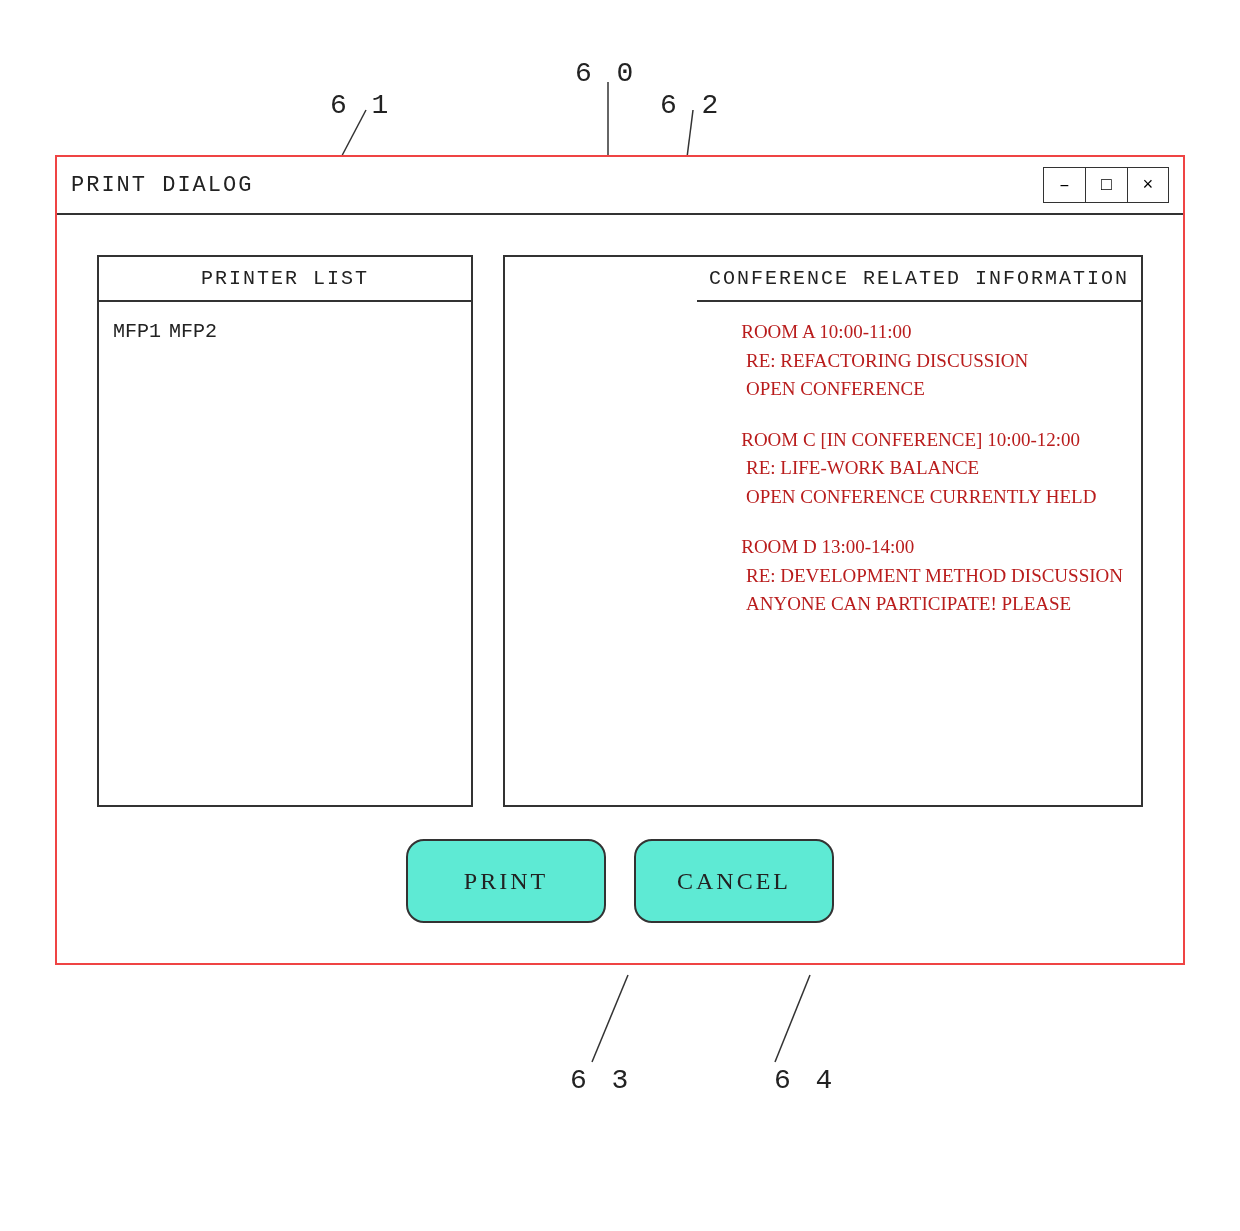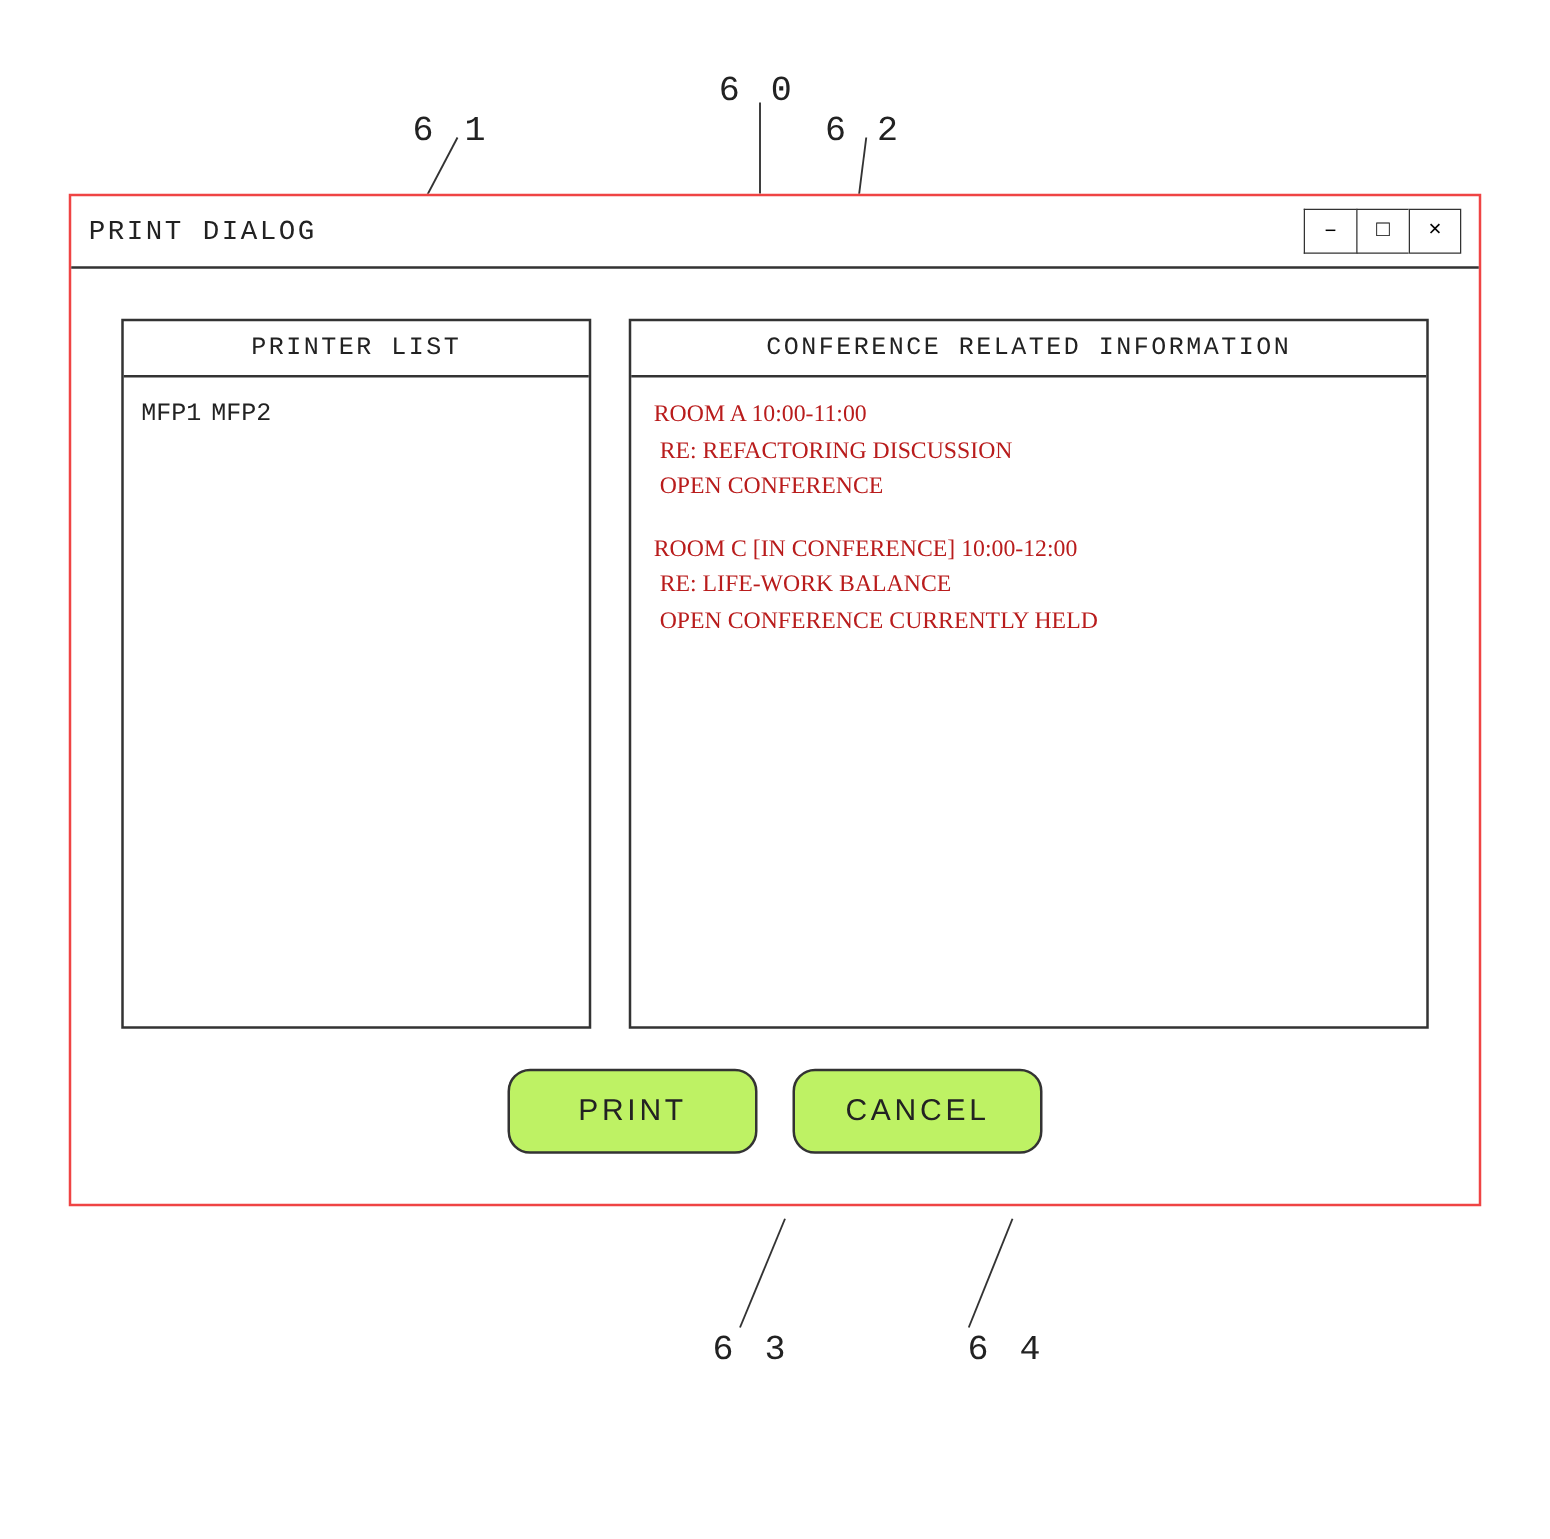--- a/index.html
+++ b/index.html
@@ -144,20 +144,21 @@
       padding: 2px 0;
       cursor: pointer;
     }
 
     
     .conference-panel {
       flex: 1;
       border: 2px solid #333;
       display: flex;
       flex-direction: column;
+      align-items: flex-end;
     }
 
     .conference-entries {
       padding: 16px 18px;
       display: flex;
       flex-direction: column;
       gap: 0;
       overflow-y: auto;
     }
 
@@ -178,25 +179,25 @@
       flex-direction: row;
       justify-content: center;
       align-items: center;
       gap: 28px;
       padding-top: 32px;
       padding-bottom: 10px;
     }
 
     .dialog-btn {
       width: 200px;
-      height: 68px;
+      height: 84px;
       border: 2.5px solid #333;
       border-radius: 18px;
-      background: #bef264;
-      font-family: Liberation Sans, sans-serif;
+      background: #5eead4;
+      font-family: Liberation Serif, serif;
       font-size: 24px;
       letter-spacing: 3px;
       color: #222;
       cursor: pointer;
       display: flex;
       align-items: center;
       justify-content: center;
     }
   </style>
 </head>
@@ -255,20 +256,25 @@
             <div class="conf-entry-line">&nbsp;RE: REFACTORING DISCUSSION</div>
             <div class="conf-entry-line">&nbsp;OPEN CONFERENCE</div>
           </div>
 
           <div class="conf-entry">
             <div class="conf-entry-line">ROOM C [IN CONFERENCE] 10:00-12:00</div>
             <div class="conf-entry-line">&nbsp;RE: LIFE-WORK BALANCE</div>
             <div class="conf-entry-line">&nbsp;OPEN CONFERENCE CURRENTLY HELD</div>
           </div>
 
+          <div class="conf-entry">
+            <div class="conf-entry-line">ROOM D 13:00-14:00</div>
+            <div class="conf-entry-line">&nbsp;RE: DEVELOPMENT METHOD DISCUSSION</div>
+            <div class="conf-entry-line">&nbsp;ANYONE CAN PARTICIPATE! PLEASE</div>
+          </div>
 
         </div>
       </div>
 
     </div>
 
     <div class="buttons-row">
       <button class="dialog-btn">PRINT</button>
       <button class="dialog-btn">CANCEL</button>
     </div>

